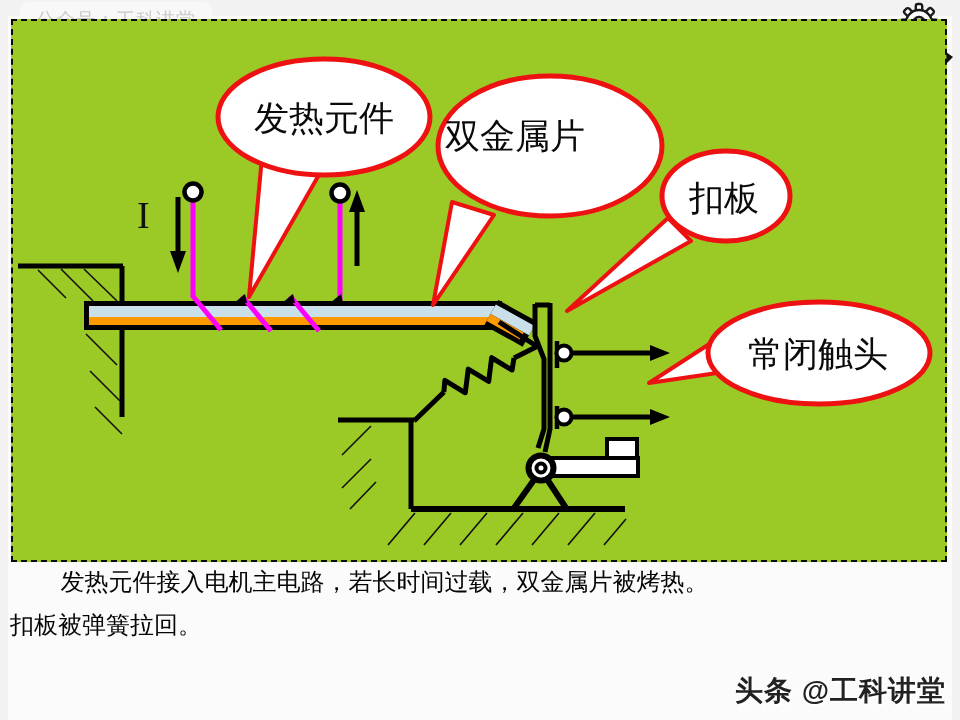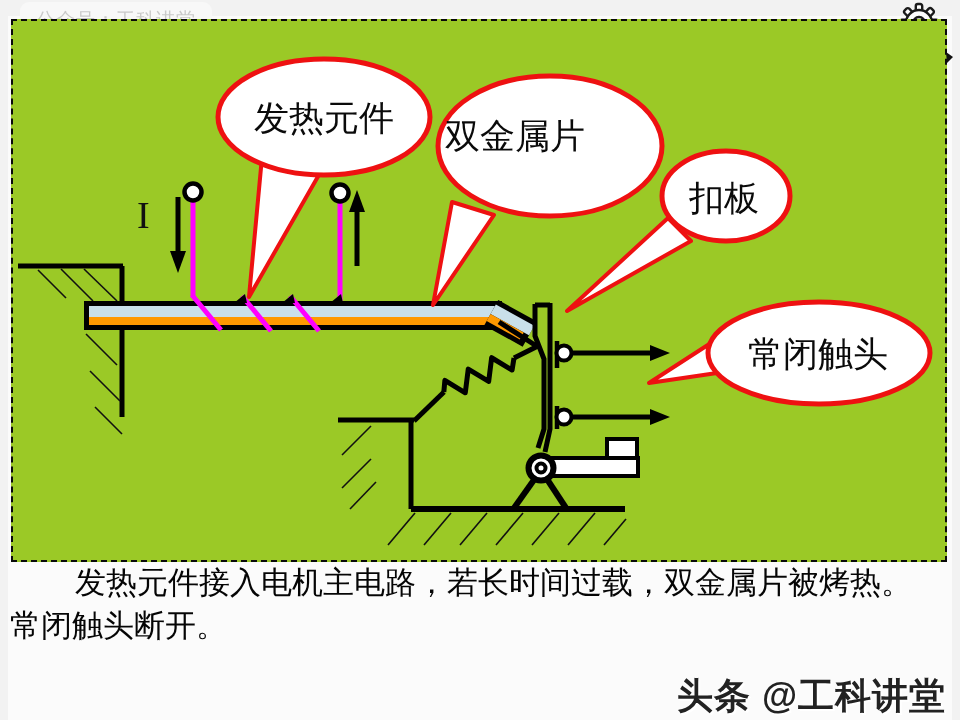--- a/index.html
+++ b/index.html
@@ -24,28 +24,28 @@
     position:absolute;left:11px;top:19px;width:936px;height:543px;
     box-sizing:border-box;
     background:#9bc926;border:2px dashed #0a0a0a;z-index:3;
   }
   svg.diagram{
     position:absolute;left:0;top:0;width:960px;height:720px;z-index:4;
     pointer-events:none;
   }
   .caption{
     position:absolute;left:10px;top:561px;width:942px;z-index:5;
-    color:#050505;font-size:31px;line-height:43px;
+    color:#050505;font-size:24px;line-height:43px;
     font-family:"Liberation Serif",serif;
     white-space:nowrap;
   }
   .caption .indent{text-indent:2.1em;}
   .wm-bottom{
     position:absolute;right:14px;top:672px;z-index:6;
-    font-size:36px;font-weight:bold;color:#222;
+    font-size:28px;font-weight:bold;color:#222;
     text-shadow:2px 2px 0 #ffffff,1px 1px 0 #ffffff;
     font-family:"Liberation Sans",sans-serif;letter-spacing:1px;
   }
   .stroke-black{stroke:#000;fill:none;}
 </style>
 </head>
 <body>
 
 <div class="slide"></div>
 
@@ -205,18 +205,18 @@
       <ellipse cx="819" cy="353" rx="111" ry="51" fill="#fff" stroke="#ee1111" stroke-width="5"></ellipse>
       <text x="818" y="366">常闭触头</text>
     </g>
   </g>
 
   <path d="M946,52 L953,57 L947,63 Z" fill="#111"></path>
 </svg>
 
 <div class="caption">
   <div class="indent">发热元件接入电机主电路，若长时间过载，双金属片被烤热。</div>
-  <div>常闭触头断开。</div>
+  <div>扣板被弹簧拉回。</div>
 </div>
 
 <div class="wm-bottom">
   <span>头条 @工科讲堂</span>
 </div>
 
 </body></html>

